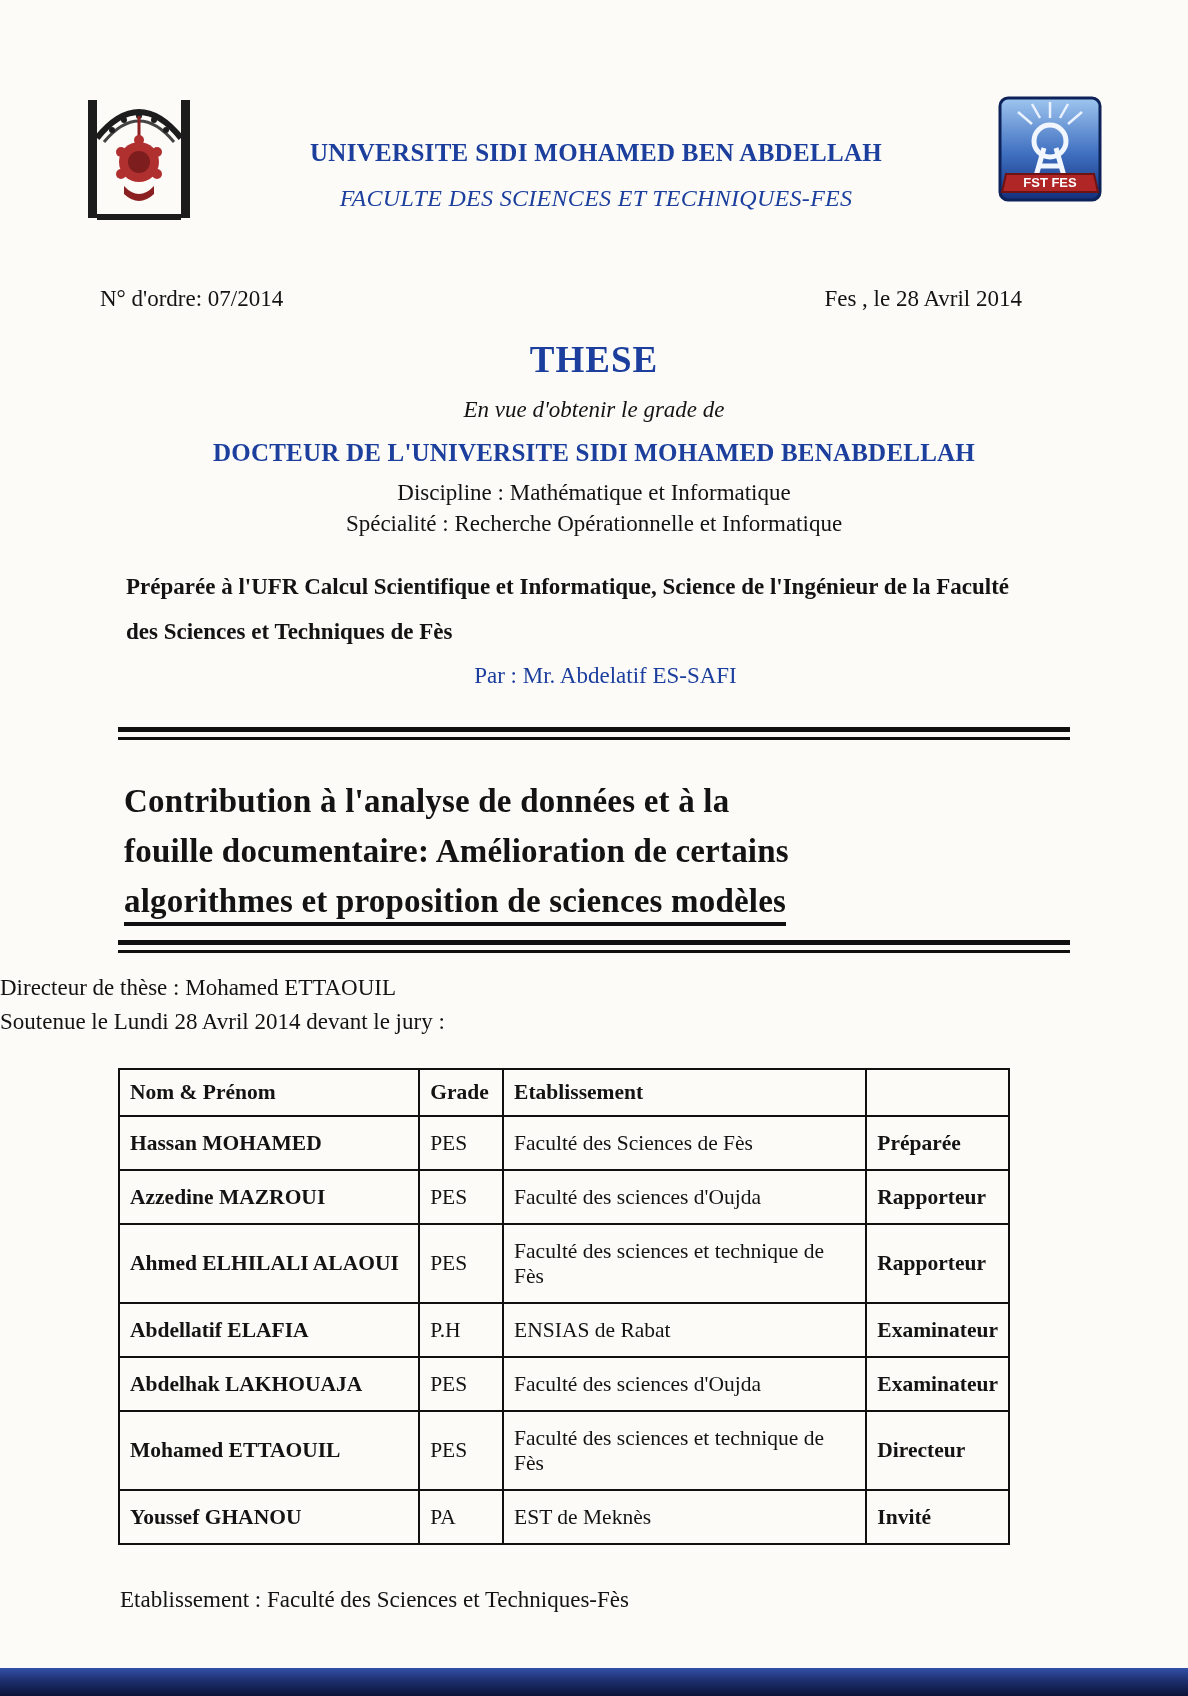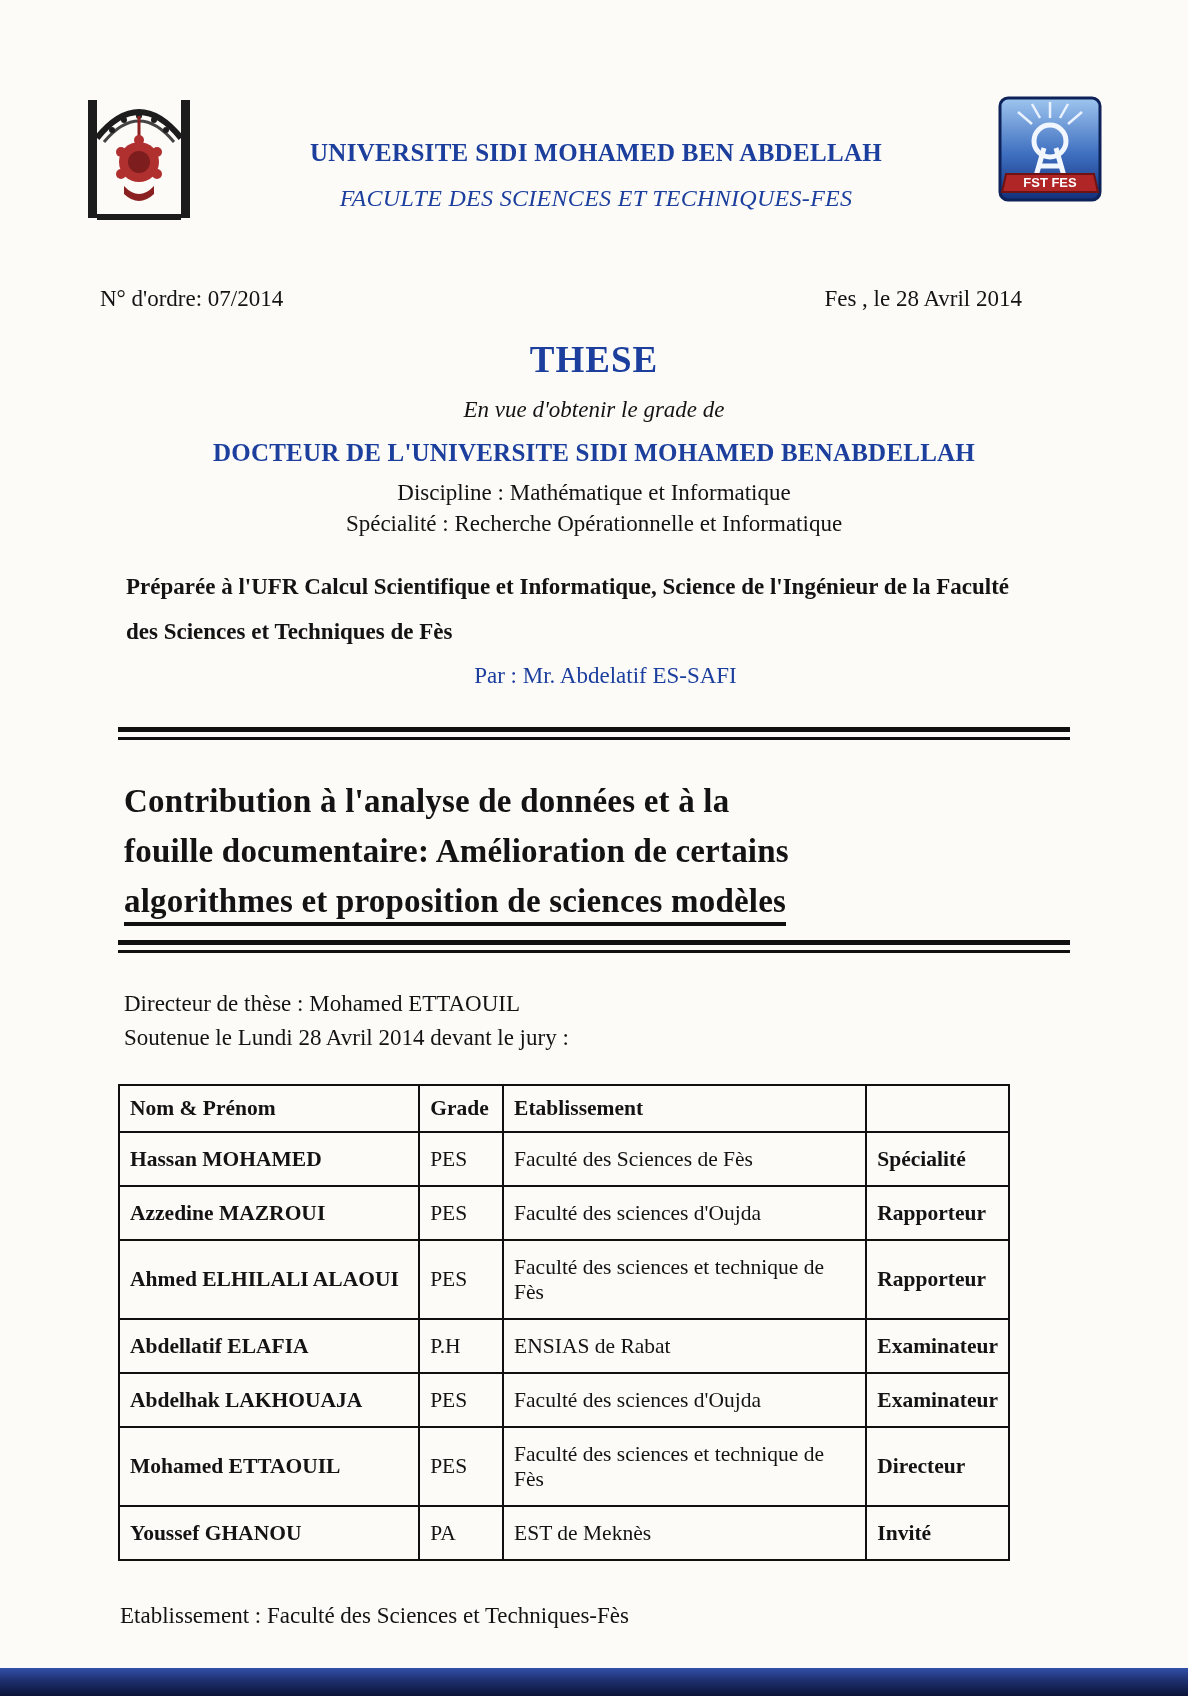--- a/index.html
+++ b/index.html
@@ -106,22 +106,21 @@
     font-weight:bold;
     line-height:1.52;
     letter-spacing:.2px;
   }
   .underlined{
     border-bottom:4px solid #101010;
     padding-bottom:3px;
   }
   
   .defense-block{
-    padding-left:124px;
-    margin-top:34px;
+    margin-top:18px;
     font-size:23px;
     line-height:1.45;
   }
   
   table.jury{
     margin:30px 0 0 118px;
     width:892px;
     border-collapse:collapse;
     font-size:21.5px;
   }
@@ -252,21 +251,21 @@
         <th>Grade</th>
         <th>Etablissement</th>
         <th></th>
       </tr>
     </thead>
     <tbody>
       <tr>
         <td class="cell-name">Hassan MOHAMED</td>
         <td>PES</td>
         <td>Faculté des Sciences  de Fès</td>
-        <td class="cell-role">Spécialité</td>
+        <td class="cell-role">Préparée</td>
       </tr>
       <tr>
         <td class="cell-name">Azzedine MAZROUI</td>
         <td>PES</td>
         <td>Faculté des sciences d'Oujda</td>
         <td class="cell-role">Rapporteur</td>
       </tr>
       <tr>
         <td class="cell-name">Ahmed ELHILALI ALAOUI</td>
         <td>PES</td>

